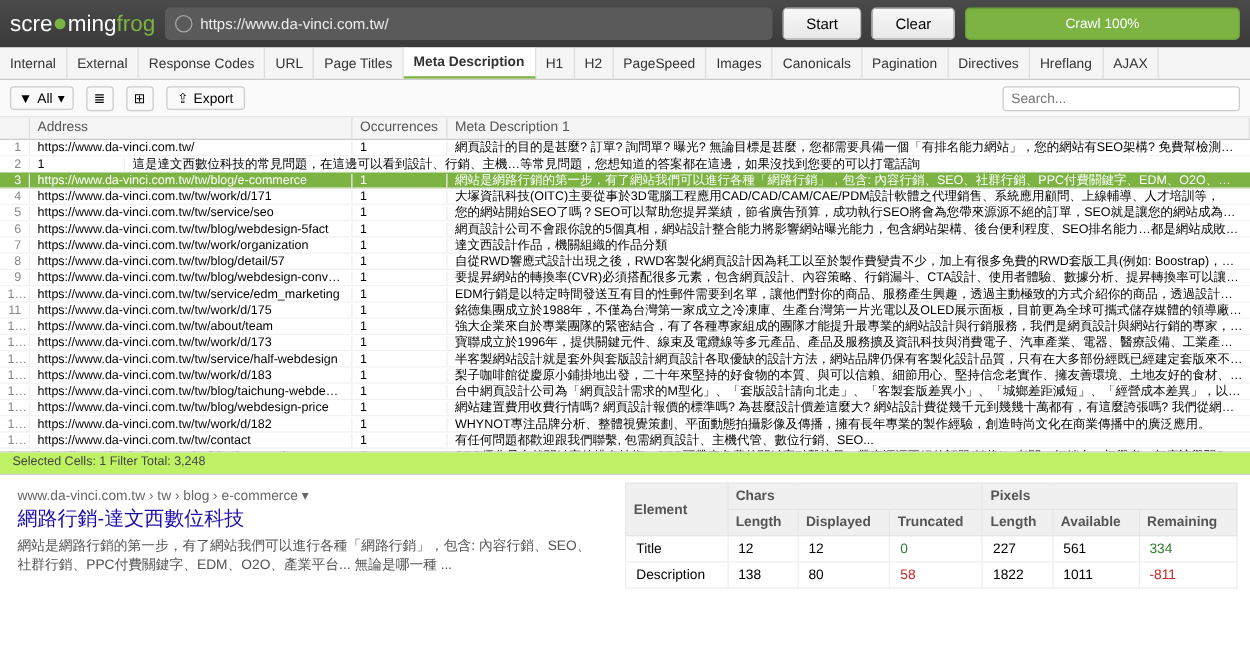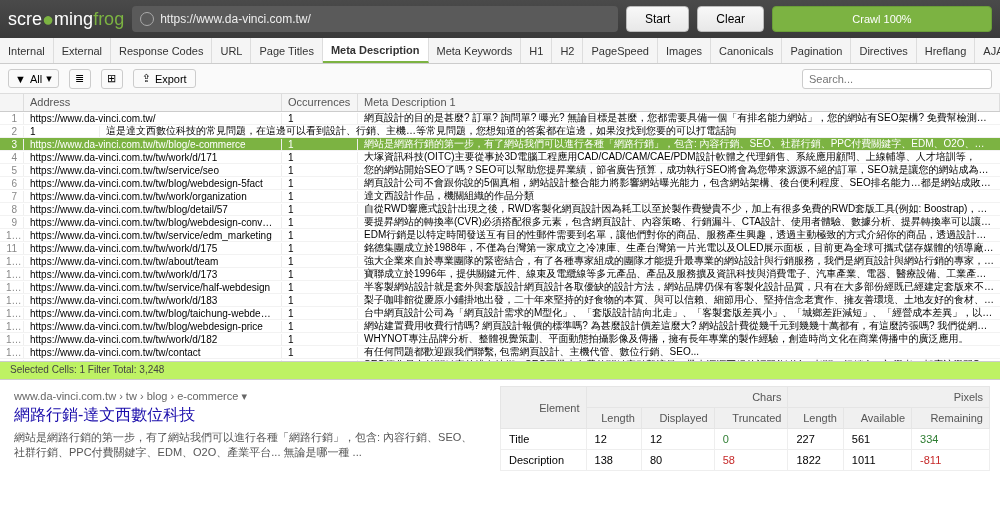--- a/index.html
+++ b/index.html
@@ -37,21 +37,21 @@
 .gc.occ{width:76px;border-right:1px solid #eee}
 .gc.meta{flex:1}
 .statusbar{height:18px;background:#bef264;border-bottom:1px solid #ccc;text-align:left;padding:2px 10px;font-size:10px;color:#444}
 .bottom{display:flex;height:123px}
 .bleft{width:490px;padding:10px 14px;font-size:12px}
 .bc{color:#666;font-size:11px;margin-bottom:2px}
 .ptitle{color:#1a0dab;font-size:16px;margin-bottom:4px}
 .pdesc{color:#555;font-size:11px;line-height:1.4}
 .bright{flex:1;padding:6px 10px}
 .mtable{width:100%;border-collapse:collapse;font-size:11px}
-.mtable th{background:#f0f0f0;padding:4px 6px;font-weight:normal;color:#555;border:1px solid #e5e5e5;text-align:right}
+.mtable th{background:#f0f0f0;padding:4px 6px;font-weight:bold;color:#555;border:1px solid #e5e5e5;text-align:left}
 .mtable td{padding:4px 8px;border:1px solid #eee;text-align:left}
 .green{color:#2e7d32}
 .red{color:#c62828}
 </style>
 </head>
 <body>
 
 <div class="topbar">
   <div class="logo">
     <span>scre</span>
@@ -68,21 +68,20 @@
   <div class="crawlbar">Crawl 100%</div>
 </div>
 
 <div class="tabs" id="tabs">
     <div class="tab">Internal</div>
     <div class="tab">External</div>
     <div class="tab">Response Codes</div>
     <div class="tab">URL</div>
     <div class="tab">Page Titles</div>
     <div class="tab active">Meta Description</div>
-    <div class="tab">Meta Keywords</div>
     <div class="tab">H1</div>
     <div class="tab">H2</div>
     <div class="tab">PageSpeed</div>
     <div class="tab">Images</div>
     <div class="tab">Canonicals</div>
     <div class="tab">Pagination</div>
     <div class="tab">Directives</div>
     <div class="tab">Hreflang</div>
     <div class="tab">AJAX</div>
   </div>

